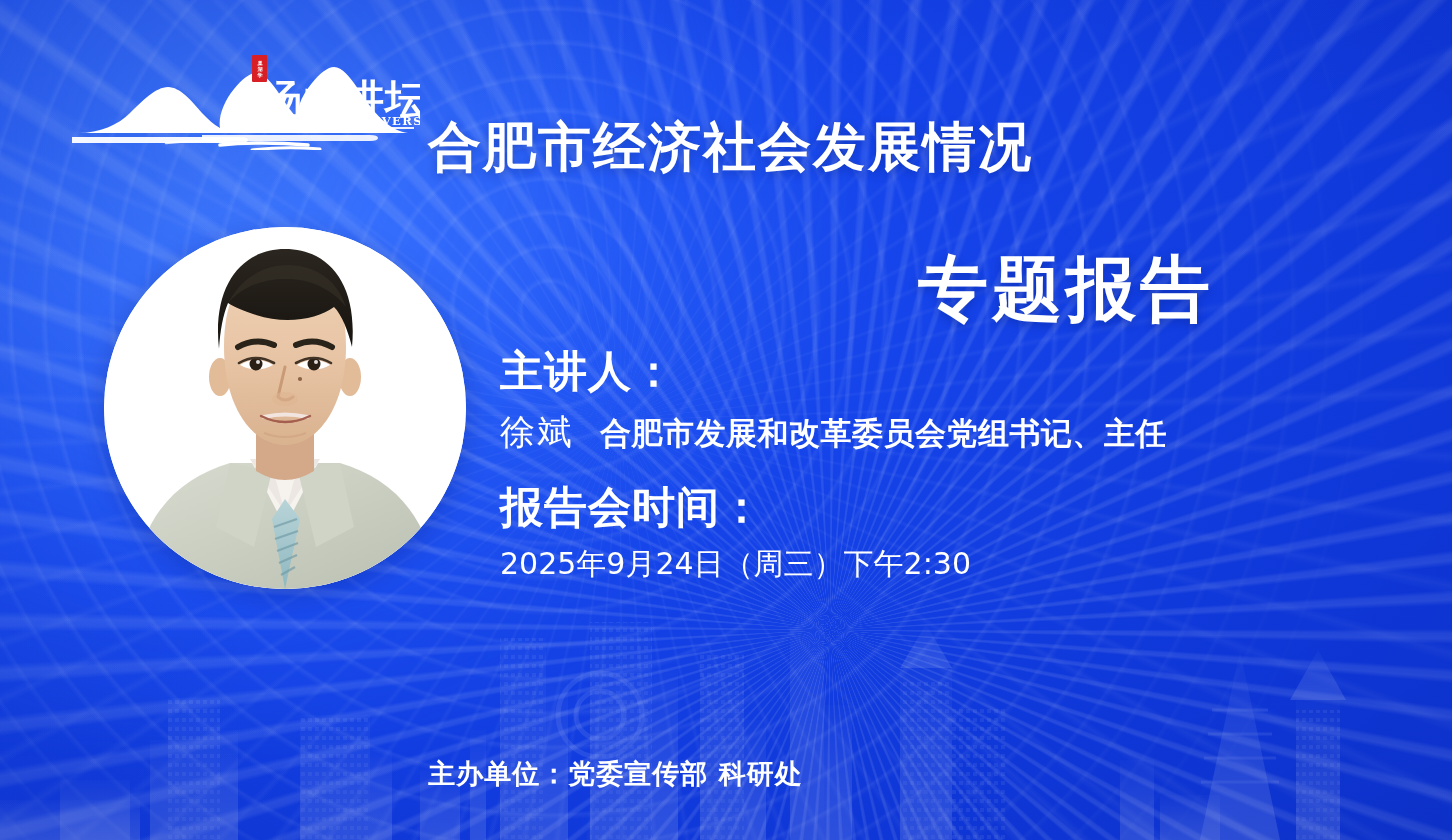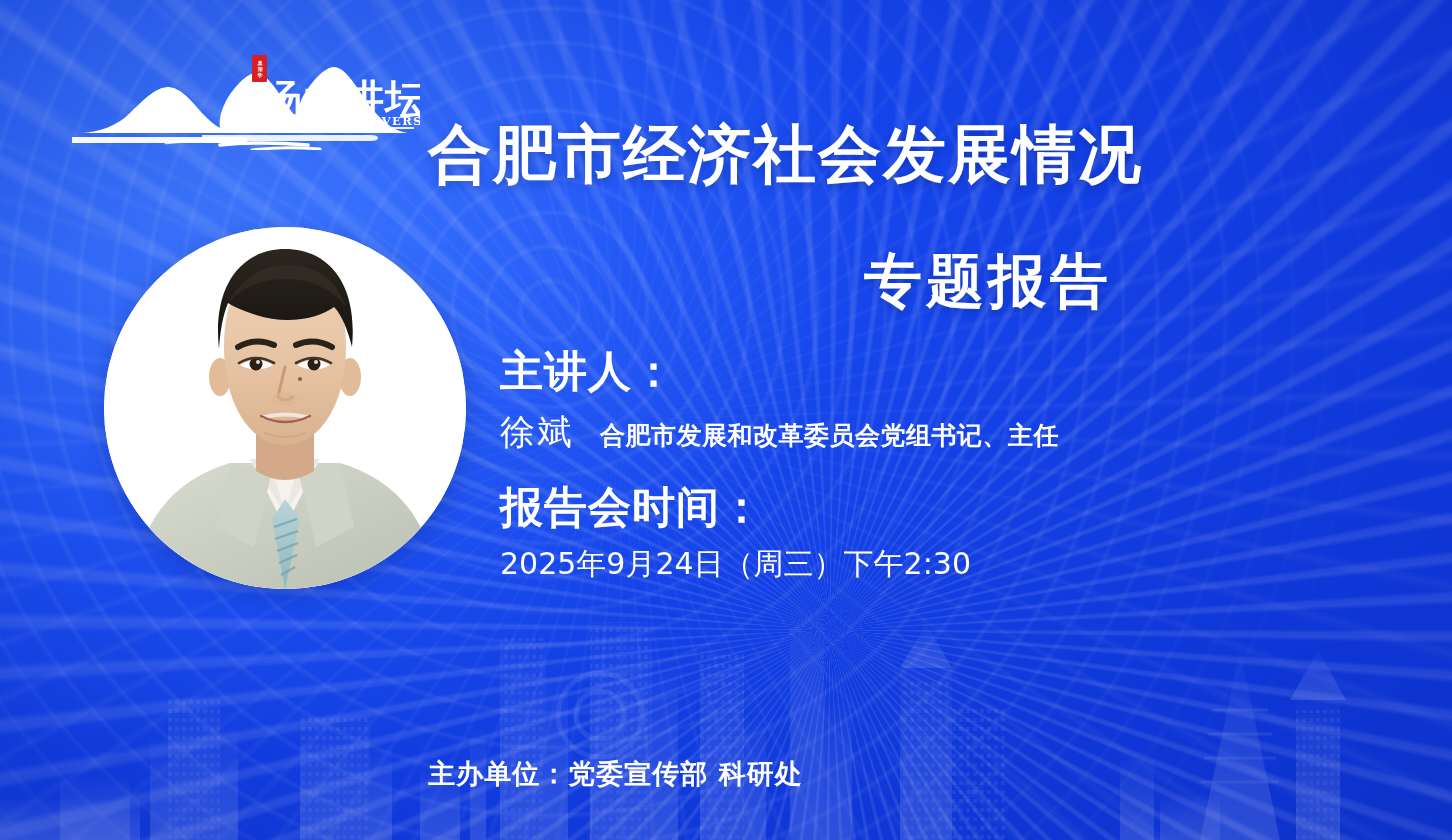--- a/index.html
+++ b/index.html
@@ -124,33 +124,33 @@
     font-weight: bold;
     letter-spacing: 0px;
     transform: scale(0.85);
   }
 
   
   .title-main {
     position: absolute;
     left: 428px;
     top: 112px;
-    font-size: 63px;
+    font-size: 53px;
     font-weight: 900;
     color: #ffffff;
     letter-spacing: 2px;
     white-space: nowrap;
     text-shadow: 0 3px 10px rgba(0,20,90,0.30);
     font-stretch: condensed;
   }
   .title-sub {
     position: absolute;
-    left: 864px;
+    left: 918px;
     top: 243px;
-    font-size: 58px;
+    font-size: 70px;
     font-weight: 900;
     color: #ffffff;
     letter-spacing: 4px;
     white-space: nowrap;
     text-shadow: 0 3px 10px rgba(0,20,90,0.30);
   }
 
   
   .portrait {
     position: absolute;
@@ -187,21 +187,21 @@
     white-space: nowrap;
     gap: 8px;
   }
   .speaker-name {
     font-size: 35px;
     font-weight: 400;
     color: #ffffff;
     letter-spacing: 2px;
   }
   .speaker-title {
-    font-size: 25px;
+    font-size: 31px;
     font-weight: 700;
     color: #ffffff;
     margin-left: 18px;
     letter-spacing: 0.5px;
   }
   .info-label.t2 { margin-top: 28px; }
   .info-value {
     font-size: 30px;
     font-weight: 400;
     color: #ffffff;

